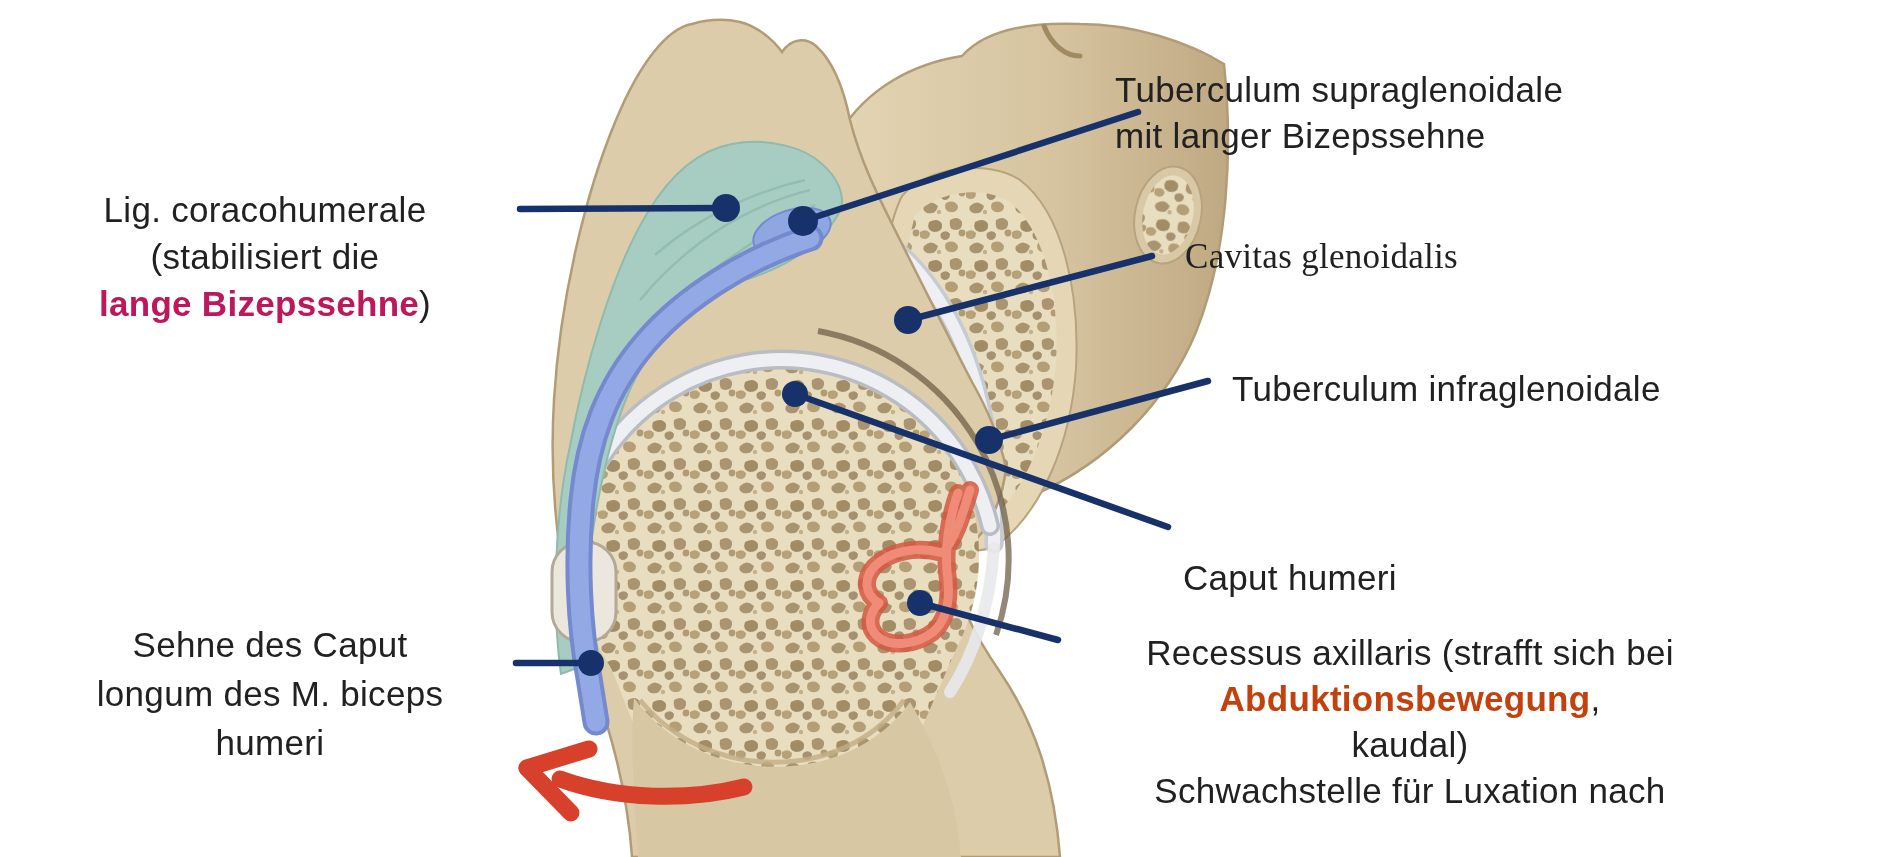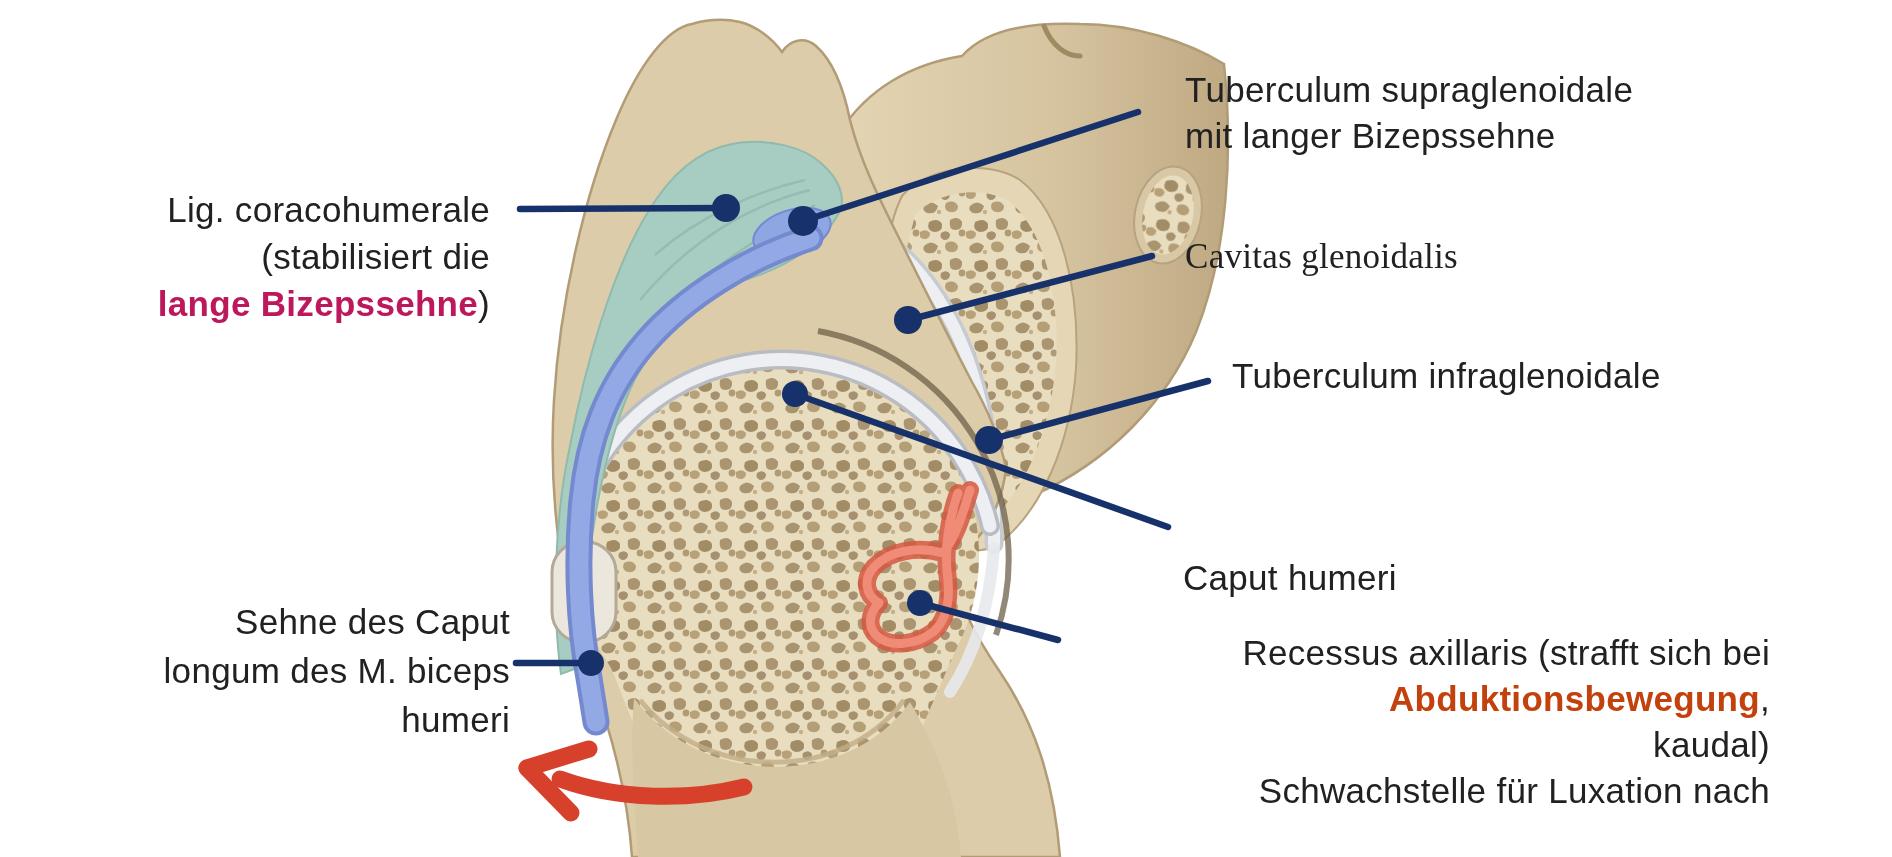--- a/index.html
+++ b/index.html
@@ -4,21 +4,21 @@
 <style>
   html,body{margin:0;padding:0;background:#fff;}
   #stage{
     position:relative;width:1892px;height:857px;background:#ffffff;
     font-family:"Liberation Sans", sans-serif;overflow:hidden;
   }
   .lbl{
     position:absolute;color:#212121;font-size:35px;line-height:47px;
     letter-spacing:.3px;font-weight:400;
   }
-  .center{text-align:right;}
+  .center{text-align:center;}
   .hl-blue{color:#be185d;font-weight:bold;}
   .hl-red{color:#c2410c;font-weight:bold;}
   svg{position:absolute;left:0;top:0;}
 </style>
 </head>
 <body>
 
 <div id="stage">
 
   <svg width="1892" height="857" viewBox="0 0 1892 857">
@@ -138,34 +138,34 @@
       <circle cx="591" cy="663" r="13"></circle>
     </g>
   </svg>
 
   <div class="lbl center" style="left:40px;top:186px;width:450px;">
     <div>Lig. coracohumerale</div>
     <div>(stabilisiert die</div>
     <div><span class="hl-blue">lange Bizepssehne</span><span>)</span></div>
   </div>
 
-  <div class="lbl center" style="left:30px;top:597px;width:480px;line-height:49px;">
+  <div class="lbl center" style="left:30px;top:620px;width:480px;line-height:49px;">
     <div>Sehne des Caput</div>
     <div>longum des M. biceps</div>
     <div>humeri</div>
   </div>
 
-  <div class="lbl" style="left:1185px;top:67px;line-height:46px;">
+  <div class="lbl" style="left:1115px;top:67px;line-height:46px;">
     <div>Tuberculum supraglenoidale</div>
     <div>mit langer Bizepssehne</div>
   </div>
 
   <div class="lbl" style="left:1185px;top:233px;font-family:Liberation Serif, serif;">Cavitas glenoidalis</div>
 
-  <div class="lbl" style="left:1232px;top:352px;text-align:right;">Tuberculum infraglenoidale</div>
+  <div class="lbl" style="left:1232px;top:365px;text-align:right;">Tuberculum infraglenoidale</div>
 
   <div class="lbl" style="left:1183px;top:522px;margin-top:32px;">Caput humeri</div>
 
   <div class="lbl center" style="left:1050px;top:630px;width:720px;line-height:46px;">
     <div>Recessus axillaris (strafft sich bei</div>
     <div><span class="hl-red">Abduktionsbewegung</span><span>,</span></div>
     <div>kaudal)</div>
     <div>Schwachstelle für Luxation nach</div>
   </div>
 

